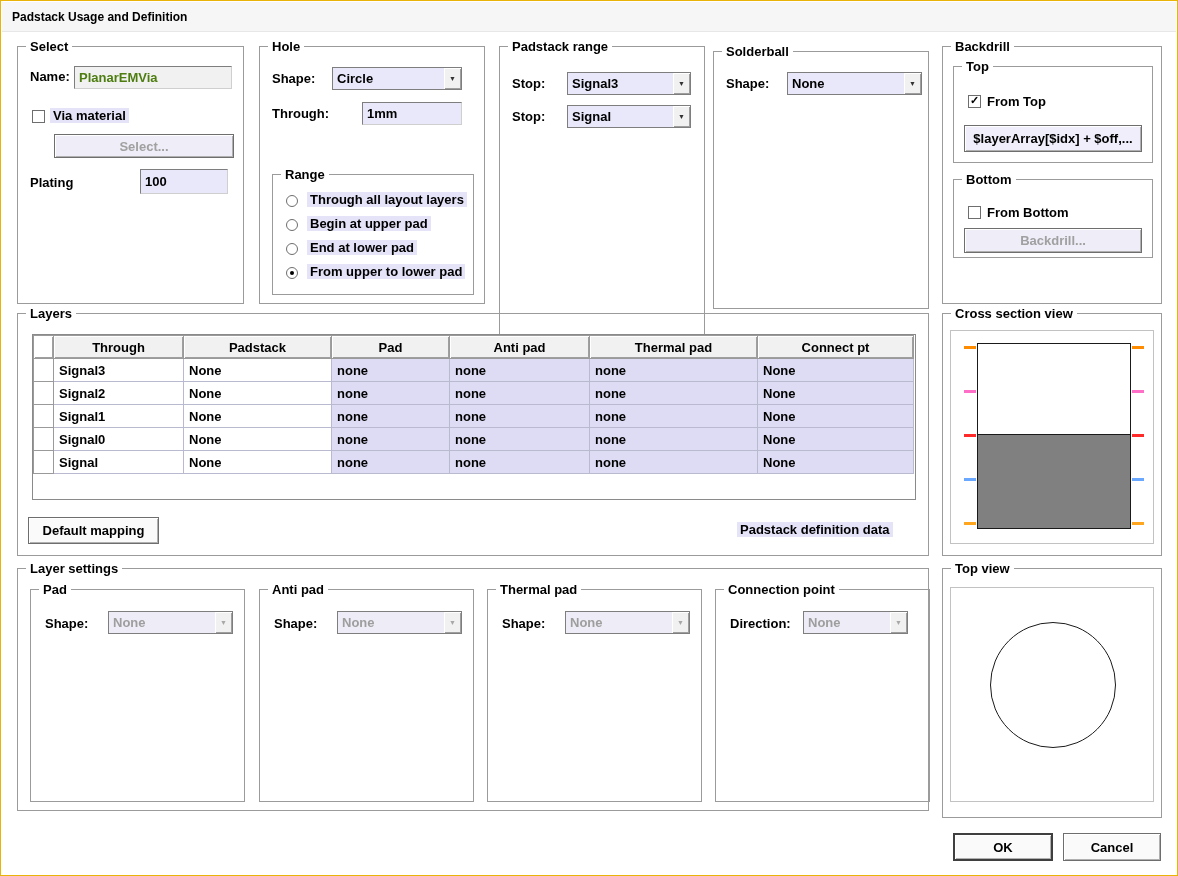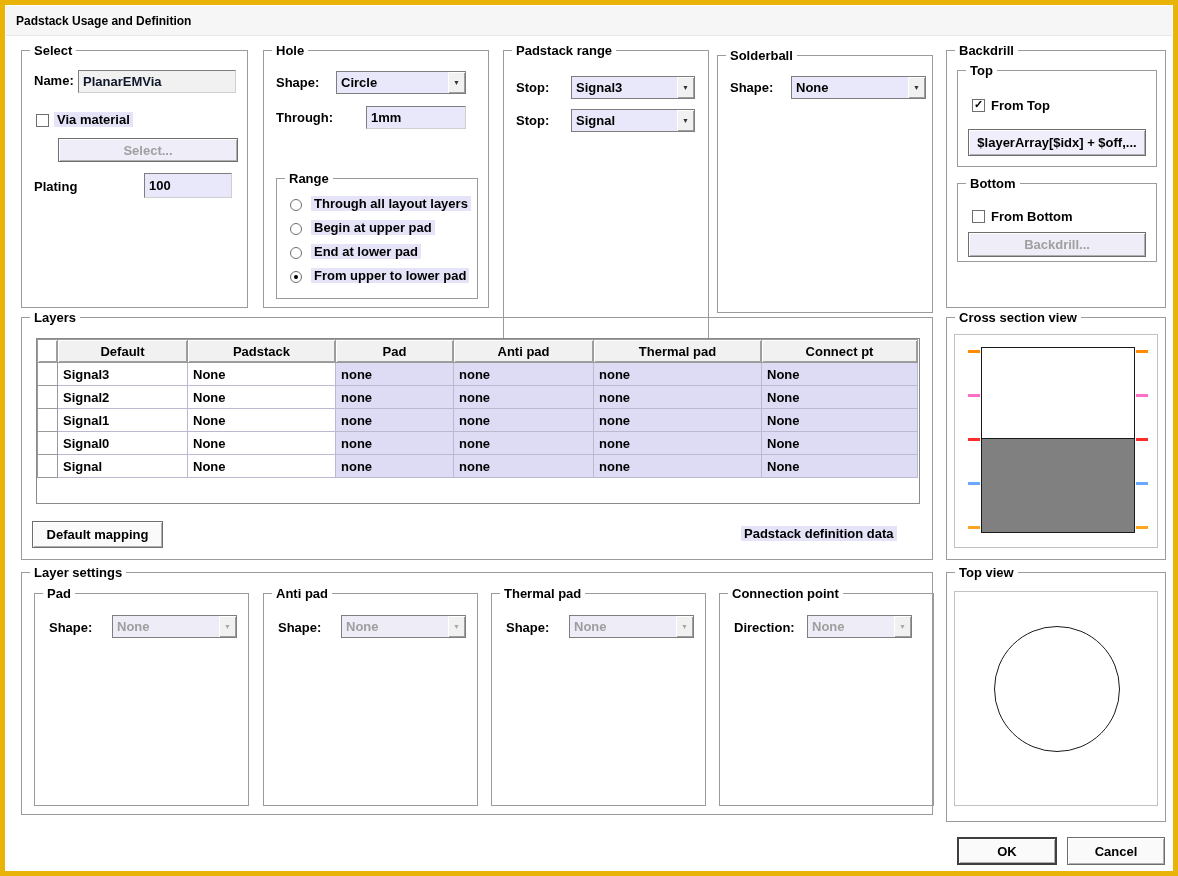--- a/index.html
+++ b/index.html
@@ -1,35 +1,35 @@
 <!DOCTYPE html>
 <html><head>
 <meta charset="utf-8">
 <style>
   * { box-sizing: border-box; margin: 0; padding: 0; }
   html,body { width:1178px; height:876px; }
   body {
     position: relative; background:#ffffff; color:#000;
     font-family:"Liberation Sans", sans-serif; font-size:13px;
   }
-  .window { position:absolute; inset:0; border:5px solid #eab308; background:#fff; }
+  .window { position:absolute; inset:0; border:1px solid #eab308; background:#fff; }
   .titlebar { position:absolute; left:1px; top:1px; right:1px; height:30px; background:#f6f6f6;
     border-bottom:1px solid #e7e7e7; display:flex; align-items:center; padding-left:10px;
     font-size:12px; font-weight:600; }
 
   .group { position:absolute; border:1px solid #9b9b9b; }
   .gl { position:absolute; top:-8px; left:8px; background:#fff; padding:0 4px; font-weight:bold;
     font-size:13px; line-height:15px; white-space:nowrap; }
   .flabel { position:absolute; font-weight:bold; white-space:nowrap; }
   .hl { background:#e5e3f8; font-weight:bold; padding:0 3px; white-space:nowrap; }
 
   .textbox { position:absolute; background:#e9e8fb; border:1px solid #7e7e7e;
     border-bottom-color:#cfcfcf; border-right-color:#cfcfcf; font:inherit; font-weight:bold;
     padding:1px 4px; outline:none; }
-  .textbox.disabled { background:#f1f1f1; color:#0f172a; }
+  .textbox.disabled { background:#f1f1f1; color:#4d7c0f; }
 
   .combo { position:absolute; height:23px; background:#e9e8fb; border:1px solid #7e7e7e;
     display:flex; align-items:stretch; }
   .ctxt { flex:1; display:flex; align-items:center; padding:0 4px; font-weight:bold;
     white-space:nowrap; overflow:hidden; }
   .carrow { width:17px; display:flex; align-items:center; justify-content:center;
     background:#f1f1f1; box-shadow: inset 1px 1px 0 #ffffff, inset -1px -1px 0 #9e9e9e;
     font-size:7px; color:#333; }
   .combo.disabled { background:#eeedf7; }
   .combo.disabled .ctxt { color:#9e9e9e; }
@@ -177,21 +177,21 @@
             <col style="width:130px">
             <col style="width:148px">
           <col style="width:118px">
             <col style="width:140px">
             <col style="width:168px">
             <col style="width:156px">
         </colgroup>
         <thead>
           <tr>
             <th class="selc"></th>
-            <th>Default</th>
+            <th>Through</th>
             <th>Padstack</th>
             <th>Pad</th>
             <th>Anti pad</th>
             <th>Thermal pad</th>
             <th>Connect pt</th>
           </tr>
         </thead>
         <tbody>
           <tr>
             <td class="selc"></td>

